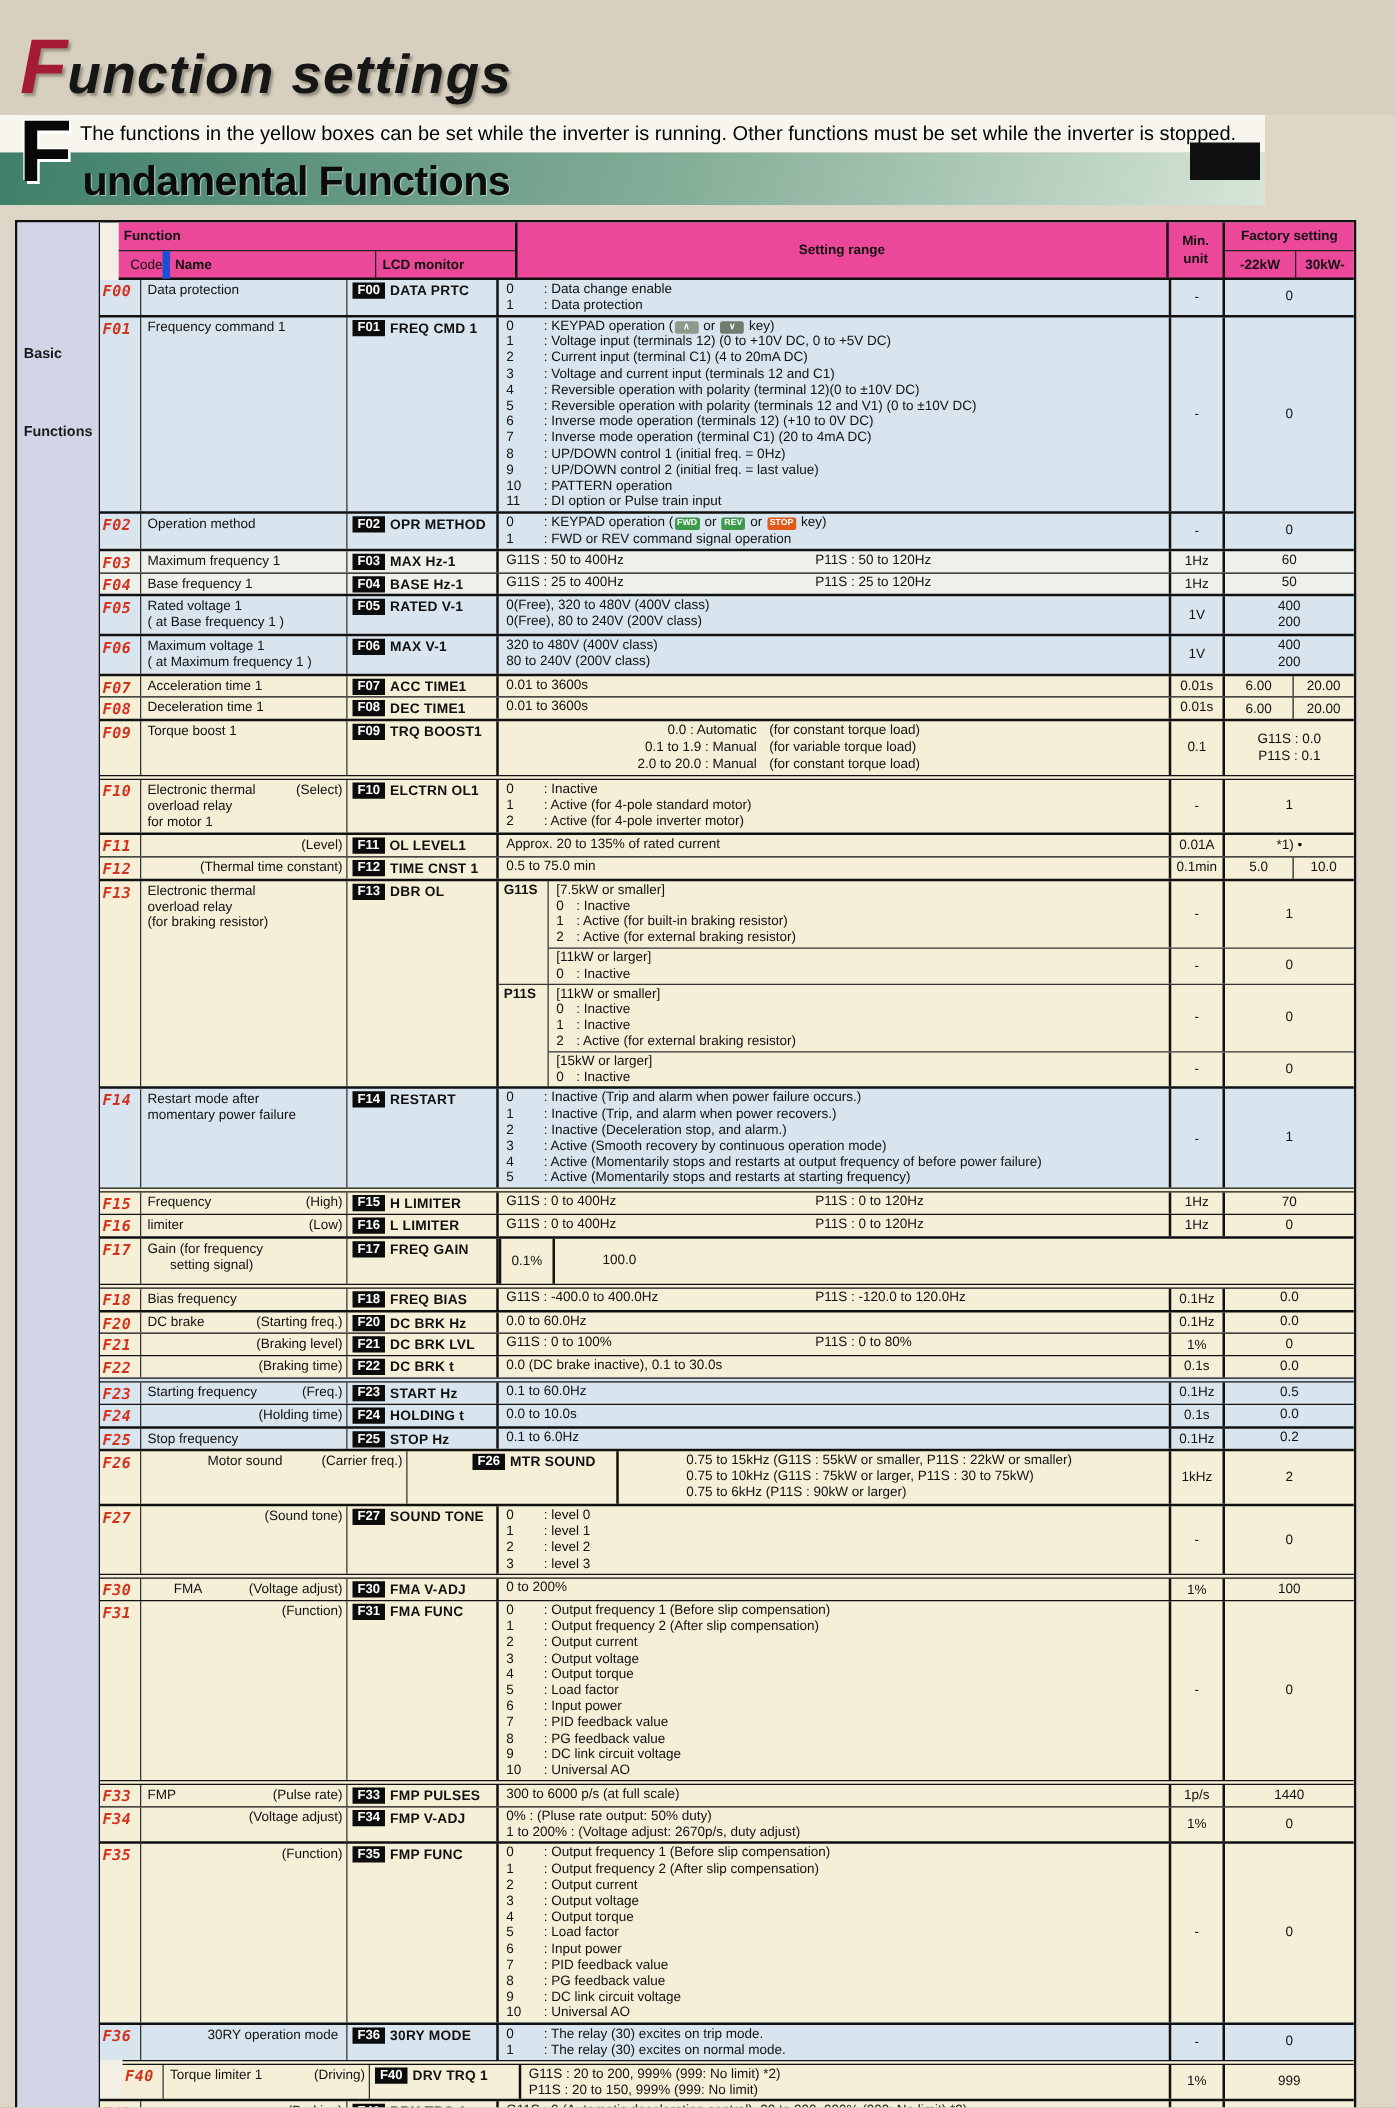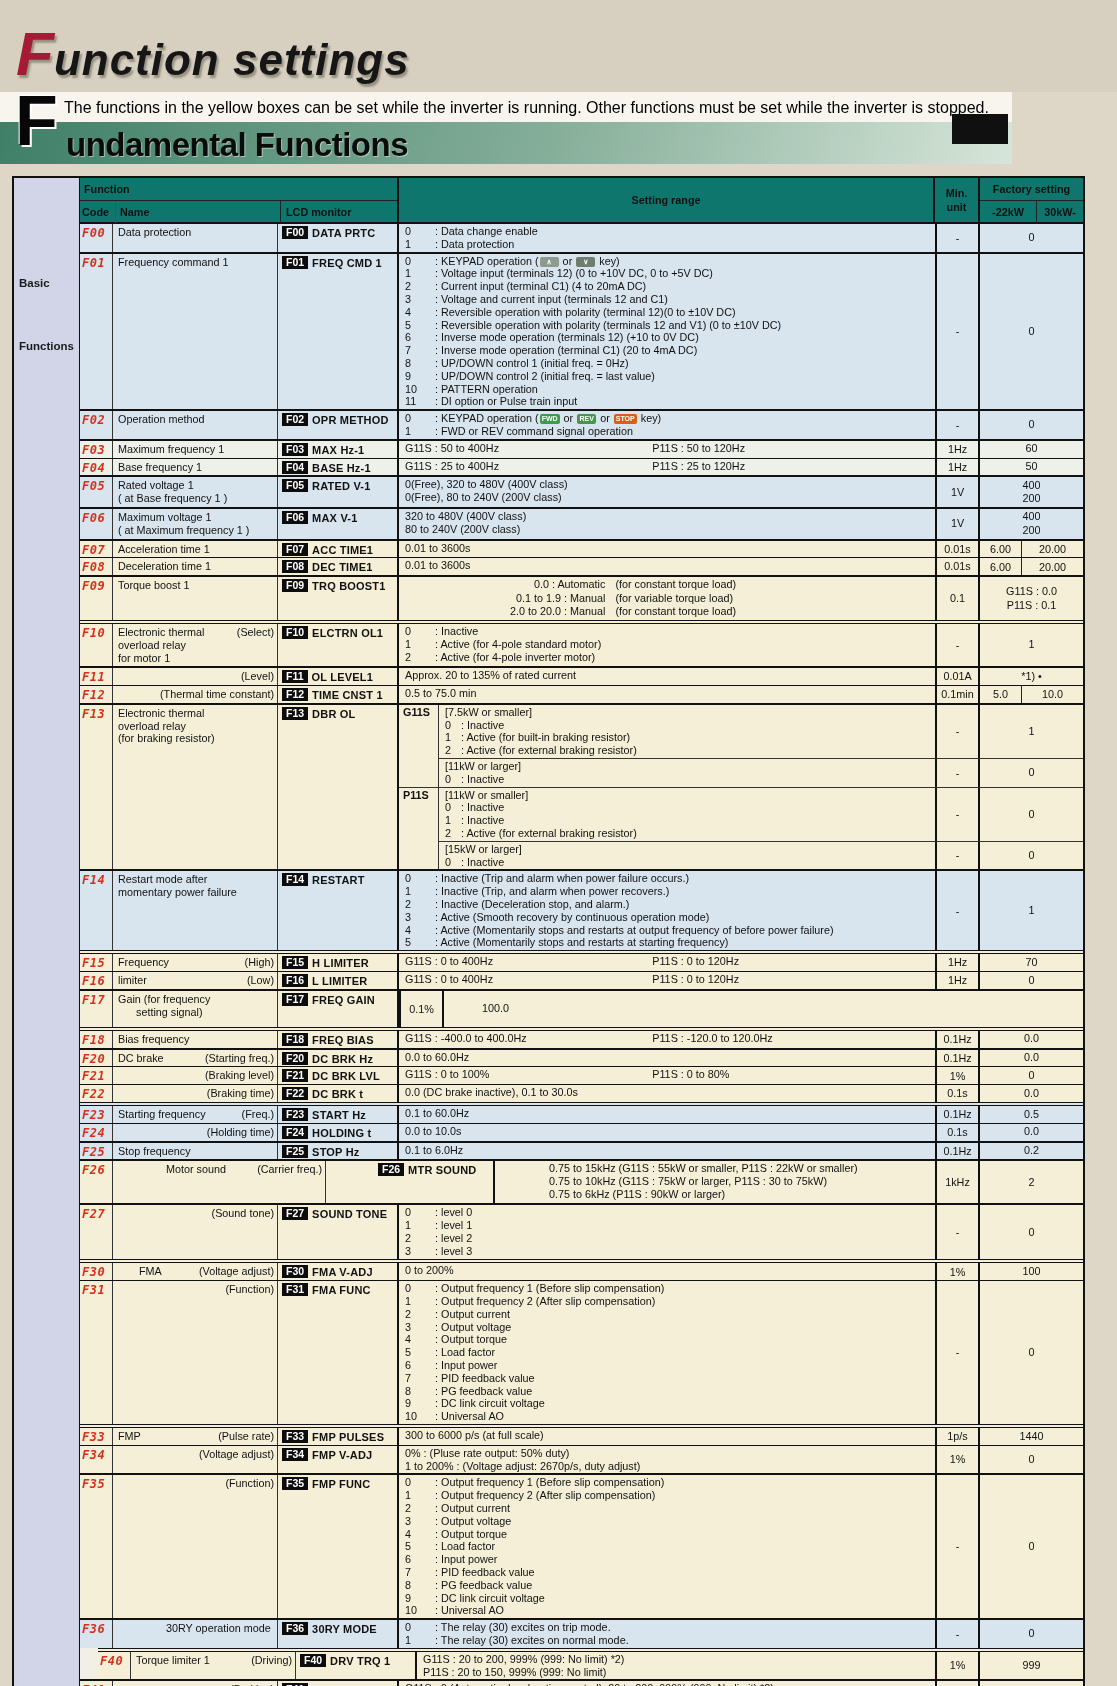--- a/index.html
+++ b/index.html
@@ -22,25 +22,25 @@
                  color:#0b0b0b;letter-spacing:-.5px;text-shadow:1px 1px 0 rgba(255,255,255,.45);}
   .black-chip{position:absolute;top:114px;left:952px;width:56px;height:30px;background:#101010;}
   
   .ftable{position:absolute;top:176px;left:12px;width:1073px;border:2px solid #111;
           background:#f2efe6;font-size:10.8px;box-sizing:border-box;}
   .sidebar{position:absolute;left:0;top:0;bottom:0;width:66px;background:#d2d4e8;
            border-right:1.5px solid #111;box-sizing:border-box;padding:50px 0 0 5px;}
   .sidebar-label{font-weight:bold;font-size:11.5px;line-height:15px;color:#1a1a1a;margin-top:48px;}
   .tmain{margin-left:66px;}
   
-  .theader{display:flex;border-bottom:2px solid #111;background:#0f766e;height:46px;box-sizing:border-box;}
+  .theader{display:flex;border-bottom:2px solid #111;background:#ec4899;height:46px;box-sizing:border-box;margin-left:15px;}
   .th-left{width:319px;border-right:2px solid #111;box-sizing:border-box;display:flex;flex-direction:column;}
   .th-func{height:22px;line-height:22px;border-bottom:1px solid #222;padding-left:4px;font-weight:bold;}
   .th-sub{flex:1;display:flex;}
-  .th-code{width:33px;border-right:1px solid #1d4ed8;padding-left:2px;font-weight:bold;line-height:22px;}
+  .th-code{width:33px;border-right:6px solid #1d4ed8;padding-left:2px;font-weight:normal;line-height:22px;text-align:right;}
   .th-name{width:165px;border-right:1px solid #222;padding-left:4px;font-weight:bold;line-height:22px;box-sizing:border-box;}
   .th-lcd{flex:1;padding-left:5px;font-weight:bold;line-height:22px;}
   .th-range{flex:1;display:flex;align-items:center;justify-content:center;font-weight:bold;border-right:2px solid #111;box-sizing:border-box;}
   .th-min{width:45px;border-right:2px solid #111;box-sizing:border-box;text-align:center;font-weight:bold;
           display:flex;flex-direction:column;justify-content:center;line-height:14px;}
   .th-fact{width:103px;display:flex;flex-direction:column;}
   .th-fact-top{height:22px;line-height:22px;text-align:center;font-weight:bold;border-bottom:1px solid #222;}
   .th-fact-bot{flex:1;display:flex;font-weight:bold;}
   .th-22{width:57px;border-right:1px solid #222;text-align:center;line-height:22px;box-sizing:border-box;}
   .th-30{flex:1;text-align:center;line-height:22px;}
@@ -82,21 +82,21 @@
   .dl{width:47%;}
   .dr{flex:1;}
   .cpair{display:flex;line-height:13.6px;}
   .ca{width:40%;text-align:right;padding-right:10px;box-sizing:border-box;}
   .cb{flex:1;}
   .c-min{width:45px;flex:none;border-left:2px solid #111;border-right:2px solid #111;box-sizing:border-box;
          display:flex;align-items:center;justify-content:center;text-align:center;line-height:12.5px;}
   .c-fact{width:103px;flex:none;display:flex;align-items:center;box-sizing:border-box;}
   .fspan{width:100%;text-align:center;line-height:13.5px;}
   .fsplit{display:flex;width:100%;height:100%;align-items:stretch;}
-  .fc-l{width:42px;border-right:1px solid #222;box-sizing:border-box;display:flex;align-items:center;justify-content:center;text-align:center;}
+  .fc-l{width:55px;border-right:1px solid #222;box-sizing:border-box;display:flex;align-items:center;justify-content:center;text-align:center;}
   .fc-r{flex:1;display:flex;align-items:center;justify-content:center;}
   .key{display:inline-block;min-width:15px;padding:0 2px;height:10px;line-height:10px;font-size:7px;
        font-weight:bold;color:#fff;text-align:center;border-radius:2px;vertical-align:1px;margin:0 1px;}
 </style>
 </head>
 <body>
 
 <div class="page">
   <div class="title-band">
     <div class="page-title"><span class="title-f">F</span><span class="title-rest">unction settings</span></div>

